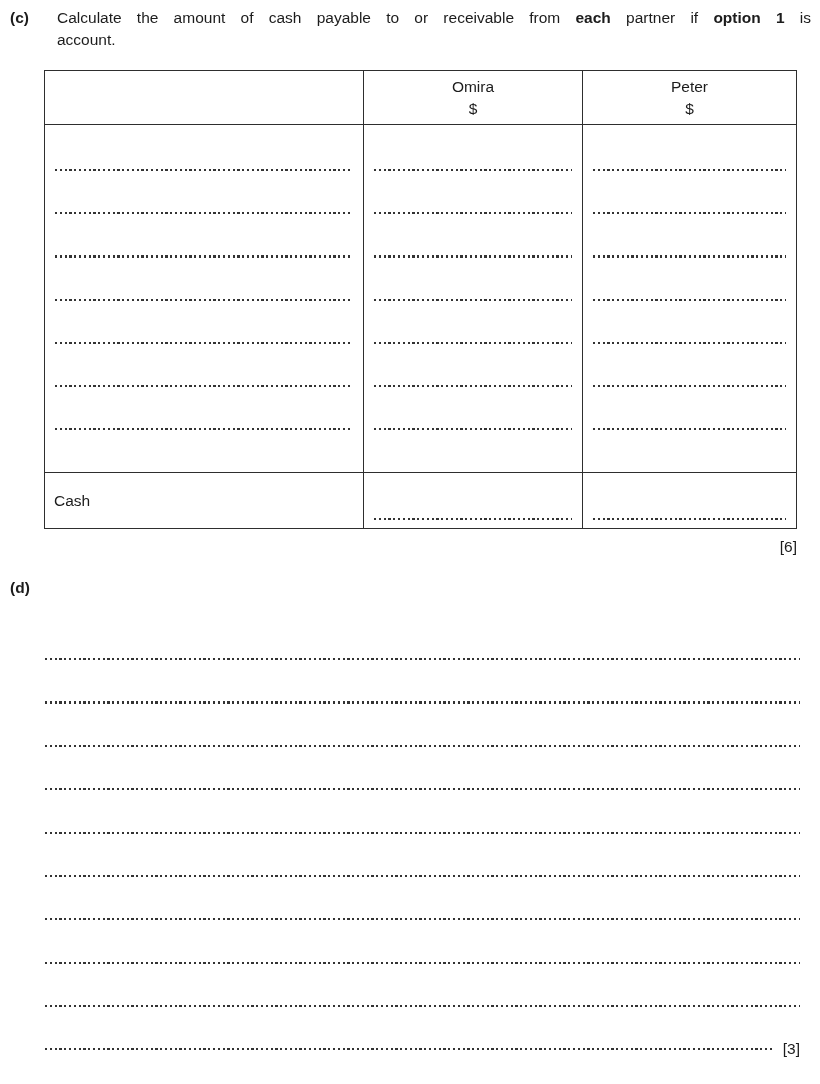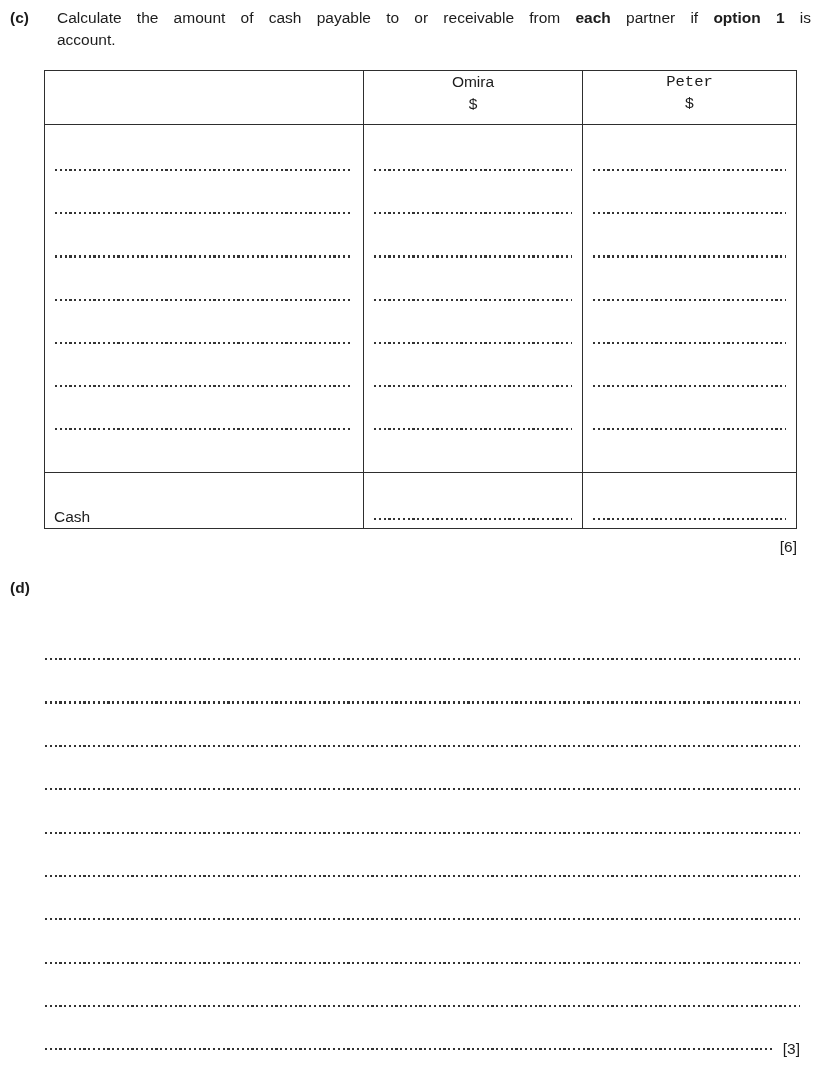--- a/index.html
+++ b/index.html
@@ -19,25 +19,25 @@
   b{font-weight:bold;}
 
   
   .anstable{
     position:absolute;left:44px;top:70px;width:753px;
     display:grid;grid-template-columns:319px 219px 1fr;
     border:1.5px solid #2e2e2e;
     box-sizing:border-box;
   }
   .cell{box-sizing:border-box;border-right:1.5px solid #2e2e2e;border-bottom:1.5px solid #2e2e2e;}
-  .cell.collast{border-right:none;font-family:Liberation Mono, monospace;}
+  .cell.collast{border-right:none;}
   .cell.rowlast{border-bottom:none;}
-  .thead{height:54px;display:flex;flex-direction:column;align-items:center;justify-content:flex-start;text-align:center;}
+  .thead{height:54px;display:flex;flex-direction:column;align-items:center;justify-content:center;text-align:center;}
   .tbody{height:348px;padding:44px 10px 0 10px;}
-  .tcash{height:55px;position:relative;display:flex;align-items:flex-end;padding-left:9px;}
+  .tcash{height:55px;position:relative;display:flex;align-items:center;padding-left:9px;}
 
   .dotline{
     height:2.2px;
     background-image:repeating-linear-gradient(90deg,#333333 0px,#333333 2.2px,transparent 2.2px,transparent 4.8px);
   }
   .tbody .dotline{margin-bottom:41px;}
   .cashline{position:absolute;left:10px;right:10px;bottom:8px;height:2.2px;
     background-image:repeating-linear-gradient(90deg,#333333 0px,#333333 2.2px,transparent 2.2px,transparent 4.8px);}
 
   .marks-c{position:absolute;left:44px;top:536px;width:753px;text-align:right;}

